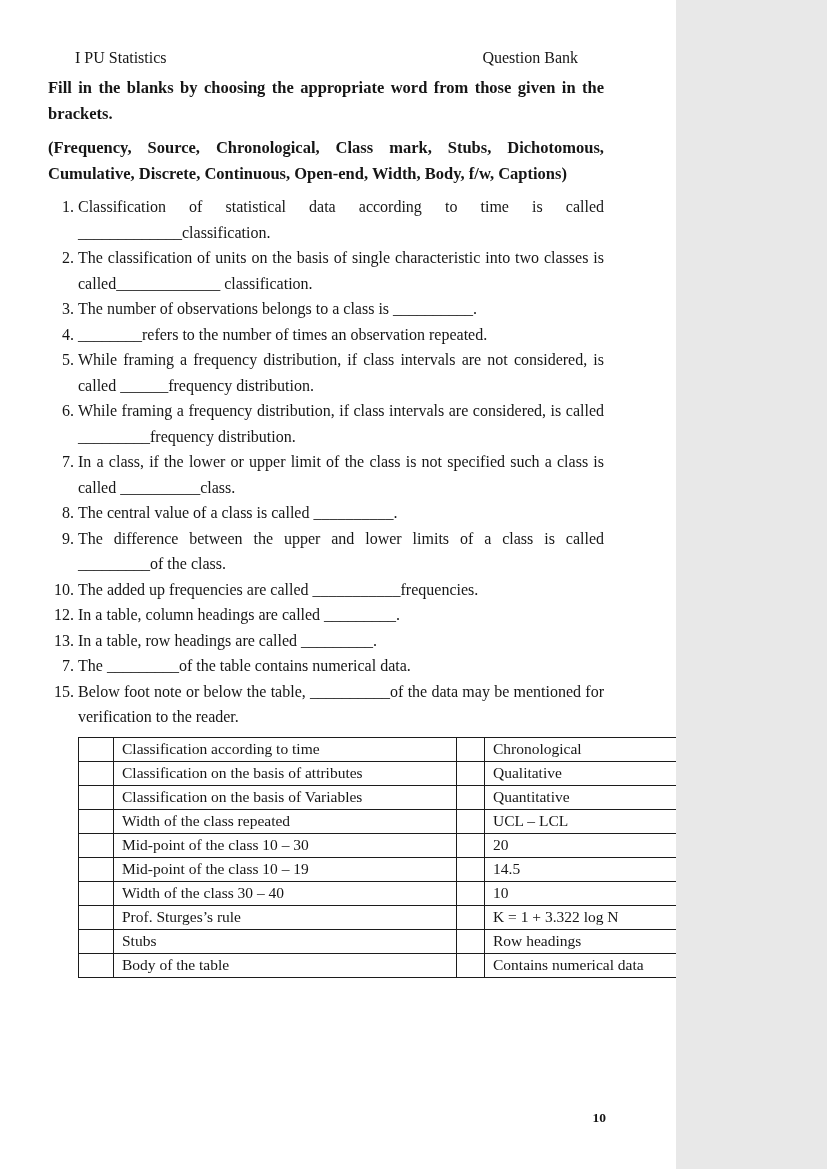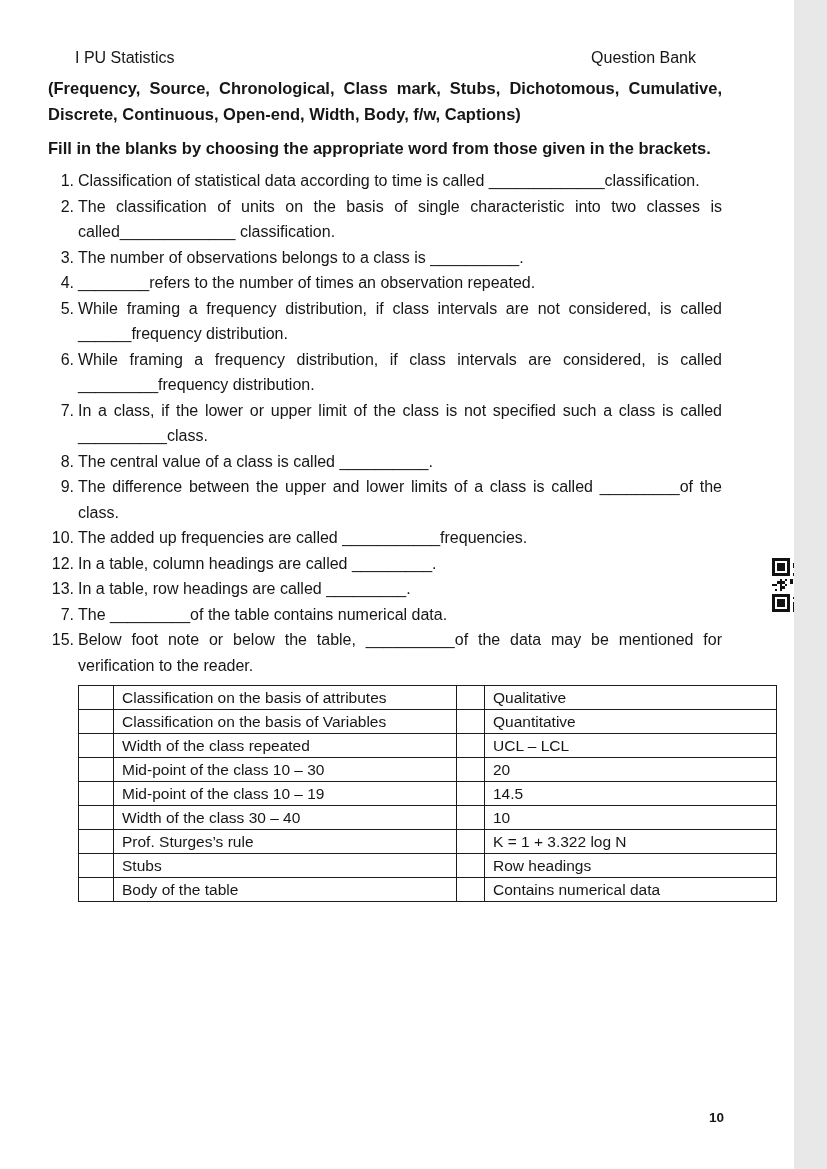--- a/index.html
+++ b/index.html
@@ -1,23 +1,23 @@
 <!DOCTYPE html>
 <html><head>
 <meta charset="utf-8">
 <style>
   * { margin: 0; padding: 0; box-sizing: border-box; }
   html, body { background: #e8e8e8; }
   .page {
     position: relative;
-    width: 794px;
+    width: 676px;
     height: 1169px;
     background: #ffffff;
     color: #161616;
-    font-family: Liberation Sans, sans-serif;
+    font-family: Liberation Serif, serif;
     padding: 48px 72px 0 48px;
     overflow: hidden;
   }
   .hdr {
     display: flex;
     justify-content: space-between;
     padding: 0 26px 0 27px;
     font-size: 16px;
     line-height: 19px;
   }
@@ -87,22 +87,22 @@
 </head>
 <body>
 
 <div class="page">
 
   <div class="hdr">
     <span>I PU Statistics</span>
     <span>Question Bank</span>
   </div>
 
+  <p class="intro bold">Fill in the blanks by choosing the appropriate word from those given in the brackets.</p>
   <p class="intro bold">(Frequency, Source, Chronological, Class mark, Stubs, Dichotomous, Cumulative, Discrete, Continuous, Open-end, Width, Body, f/w, Captions)</p>
-  <p class="intro bold">Fill in the blanks by choosing the appropriate word from those given in the brackets.</p>
 
   <div class="fill-list">
     <div class="fb-item">
       <span class="num">1.</span>
       <span class="txt">Classification of statistical data according to time is called _____________classification.</span>
     </div>
     <div class="fb-item">
       <span class="num">2.</span>
       <span class="txt">The classification of units on the basis of single characteristic into two classes is called_____________ classification.</span>
     </div>
@@ -152,20 +152,26 @@
     </div>
     <div class="fb-item">
       <span class="num">15.</span>
       <span class="txt">Below foot note or below the table, __________of the data may be mentioned for verification to the reader.</span>
     </div>
   </div>
 
 
   <table class="match">
     <tbody>
+      <tr>
+        <td class="c-ans"></td>
+        <td class="c-left">Classification according to time</td>
+        <td class="c-gap"></td>
+        <td class="c-right">Chronological</td>
+      </tr>
       <tr>
         <td class="c-ans"></td>
         <td class="c-left">Classification on the basis of attributes</td>
         <td class="c-gap"></td>
         <td class="c-right">Qualitative</td>
       </tr>
       <tr>
         <td class="c-ans"></td>
         <td class="c-left">Classification on the basis of Variables</td>
         <td class="c-gap"></td>

